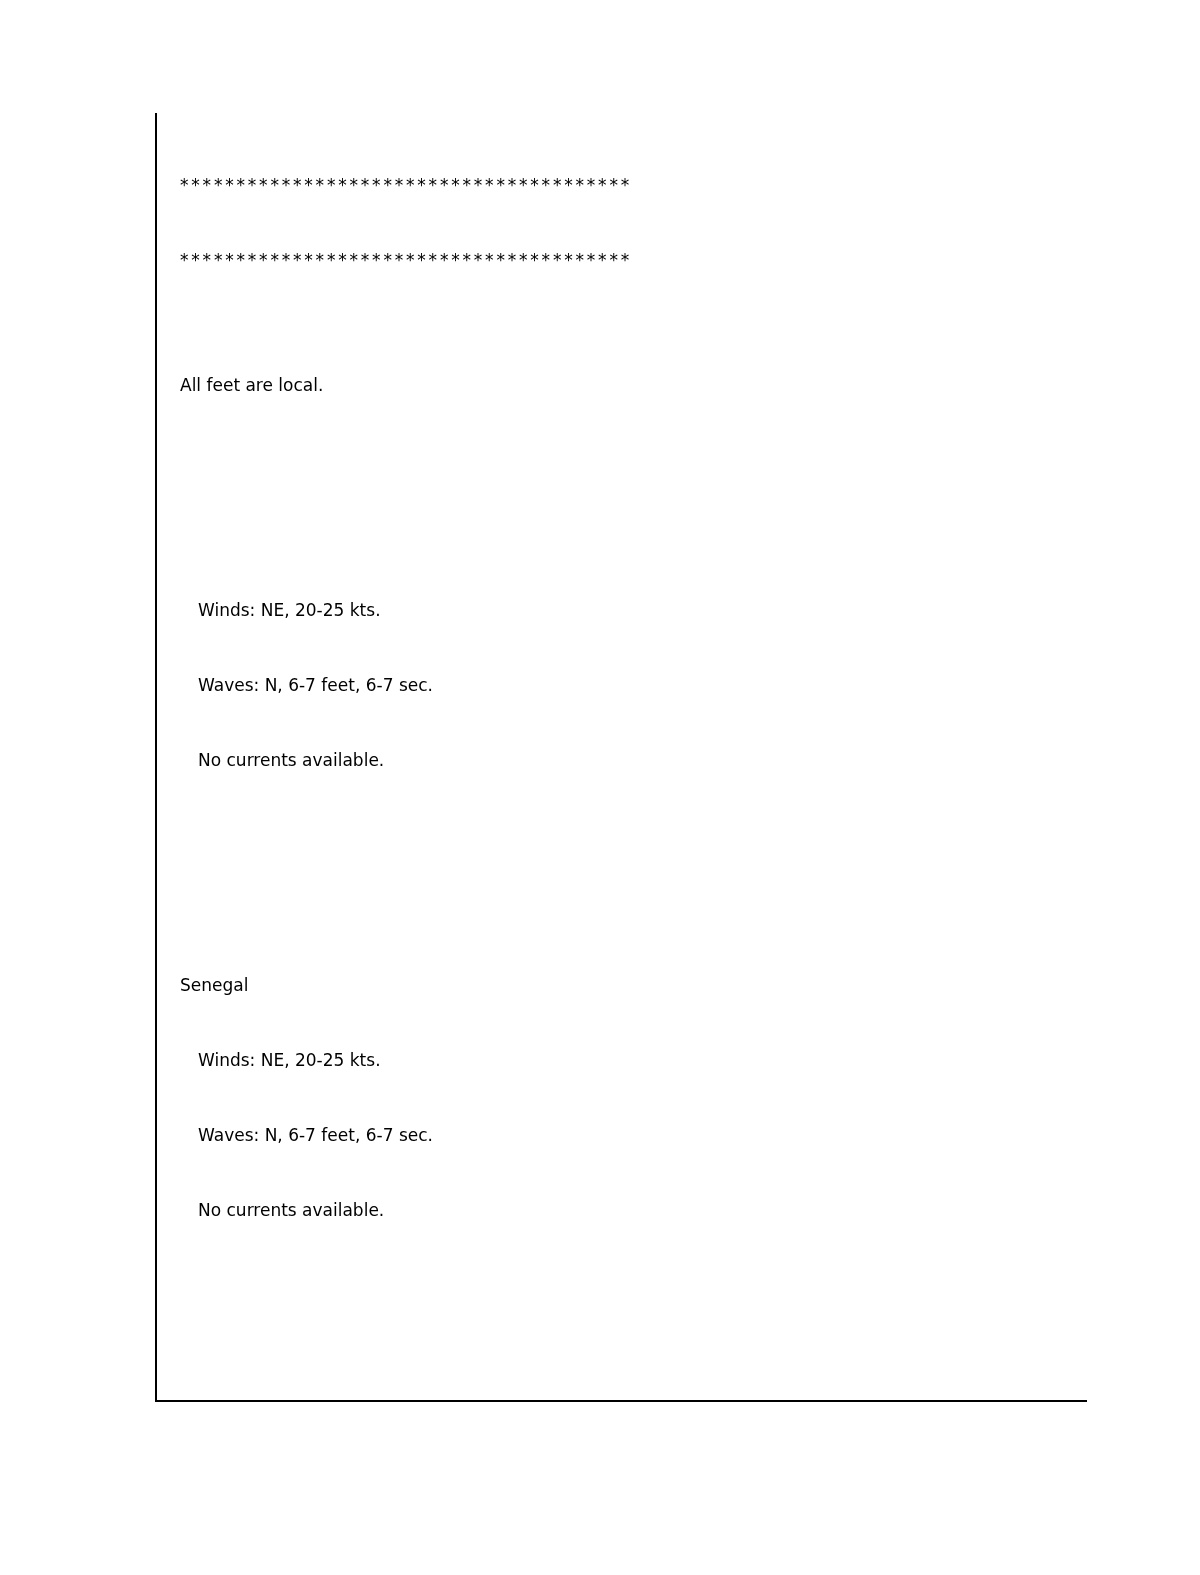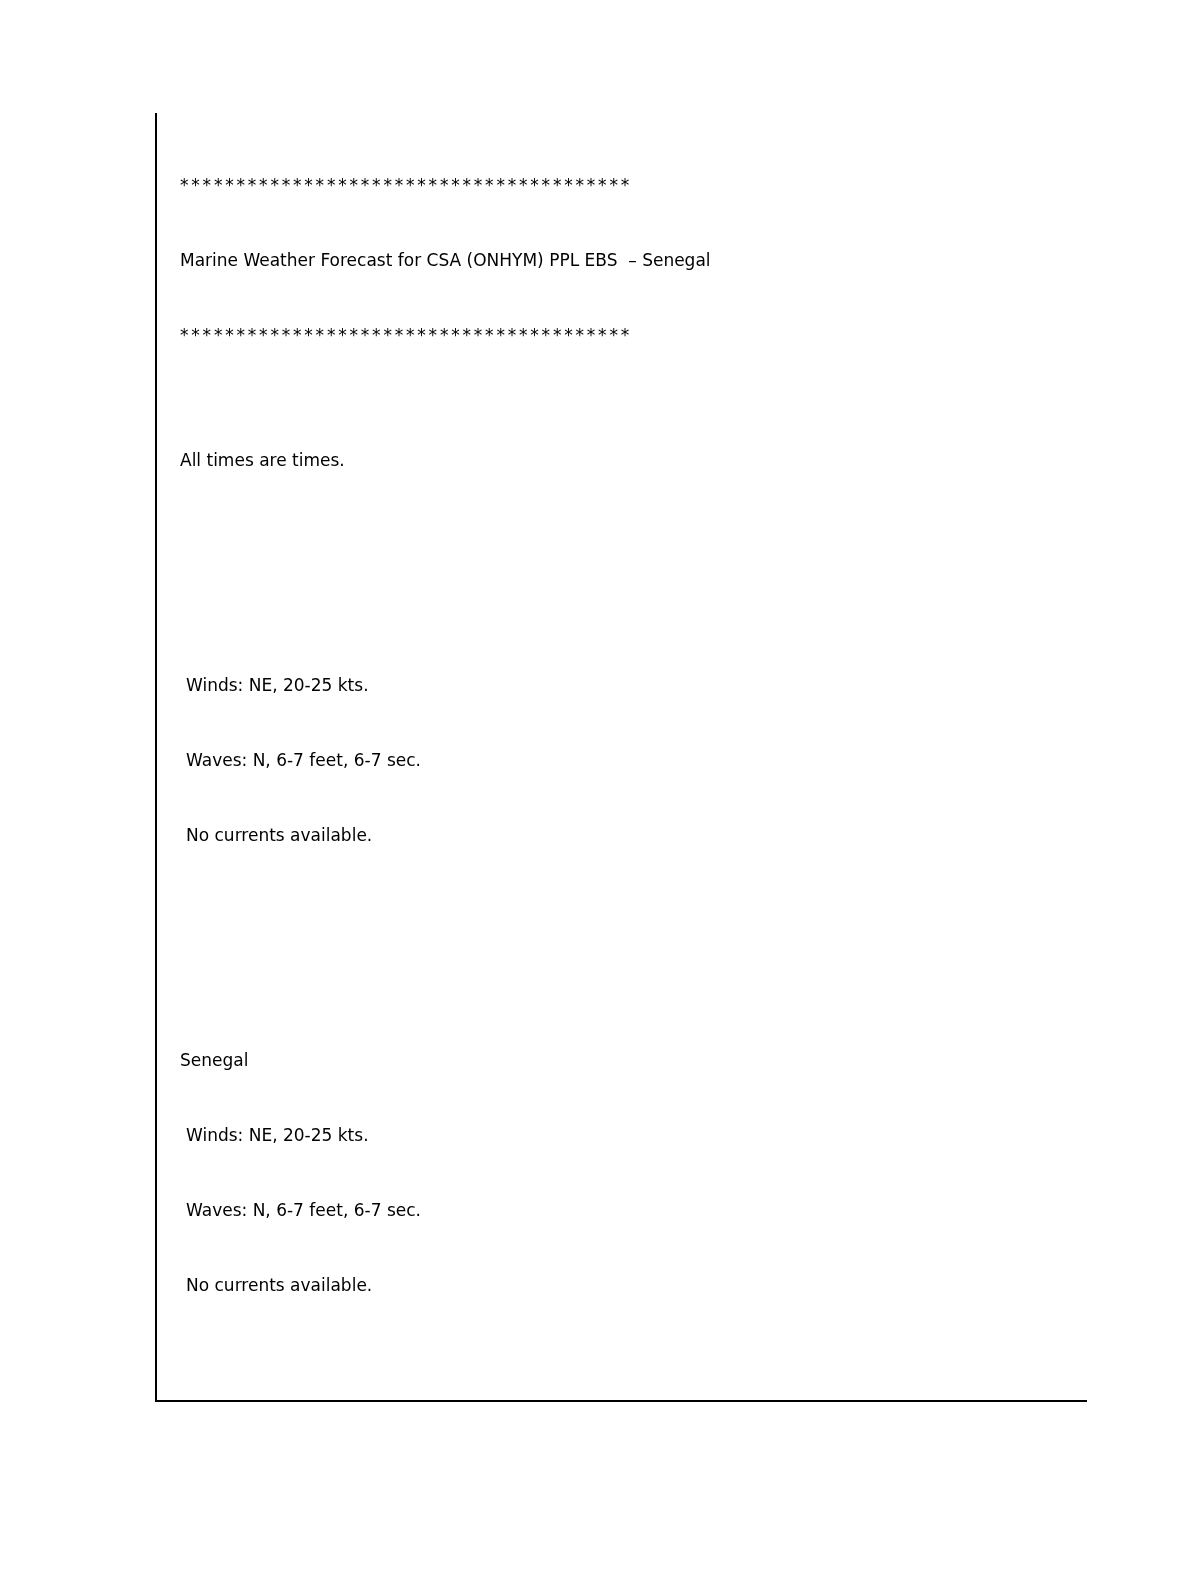--- a/index.html
+++ b/index.html
@@ -38,37 +38,37 @@
     white-space: pre-wrap;
   }
   .line {
     height: 25px;
   }
   .sep {
     letter-spacing: 2.8px;
   }
   .detail {
     padding-left: 6px;
+    margin-left: 12px;
   }
   .blockend {
     margin-bottom: 25px;
   }
 </style>
 </head>
 <body>
 
 <div class="page">
   <div class="frame"></div>
 
   <div class="content">
     <div class="line sep">****************************************</div>
-    <div class="line">Marine Weather Forecast for CSA (ONHYM) PPL EBS  – Senegal</div>
     <div class="line sep blockend">****************************************</div>
 
-    <div class="line blockend">All times are times.</div>
+    <div class="line blockend">All feet are local.</div>
 
     <div id="sections">
   <div class="section blockend">
     <div class="line detail">Winds: NE, 20-25 kts.</div>
     <div class="line detail">Waves: N, 6-7 feet, 6-7 sec.</div>
     <div class="line detail">No currents available.</div>
   </div>
 
   <div class="section blockend">
     <div class="line">Senegal</div>

